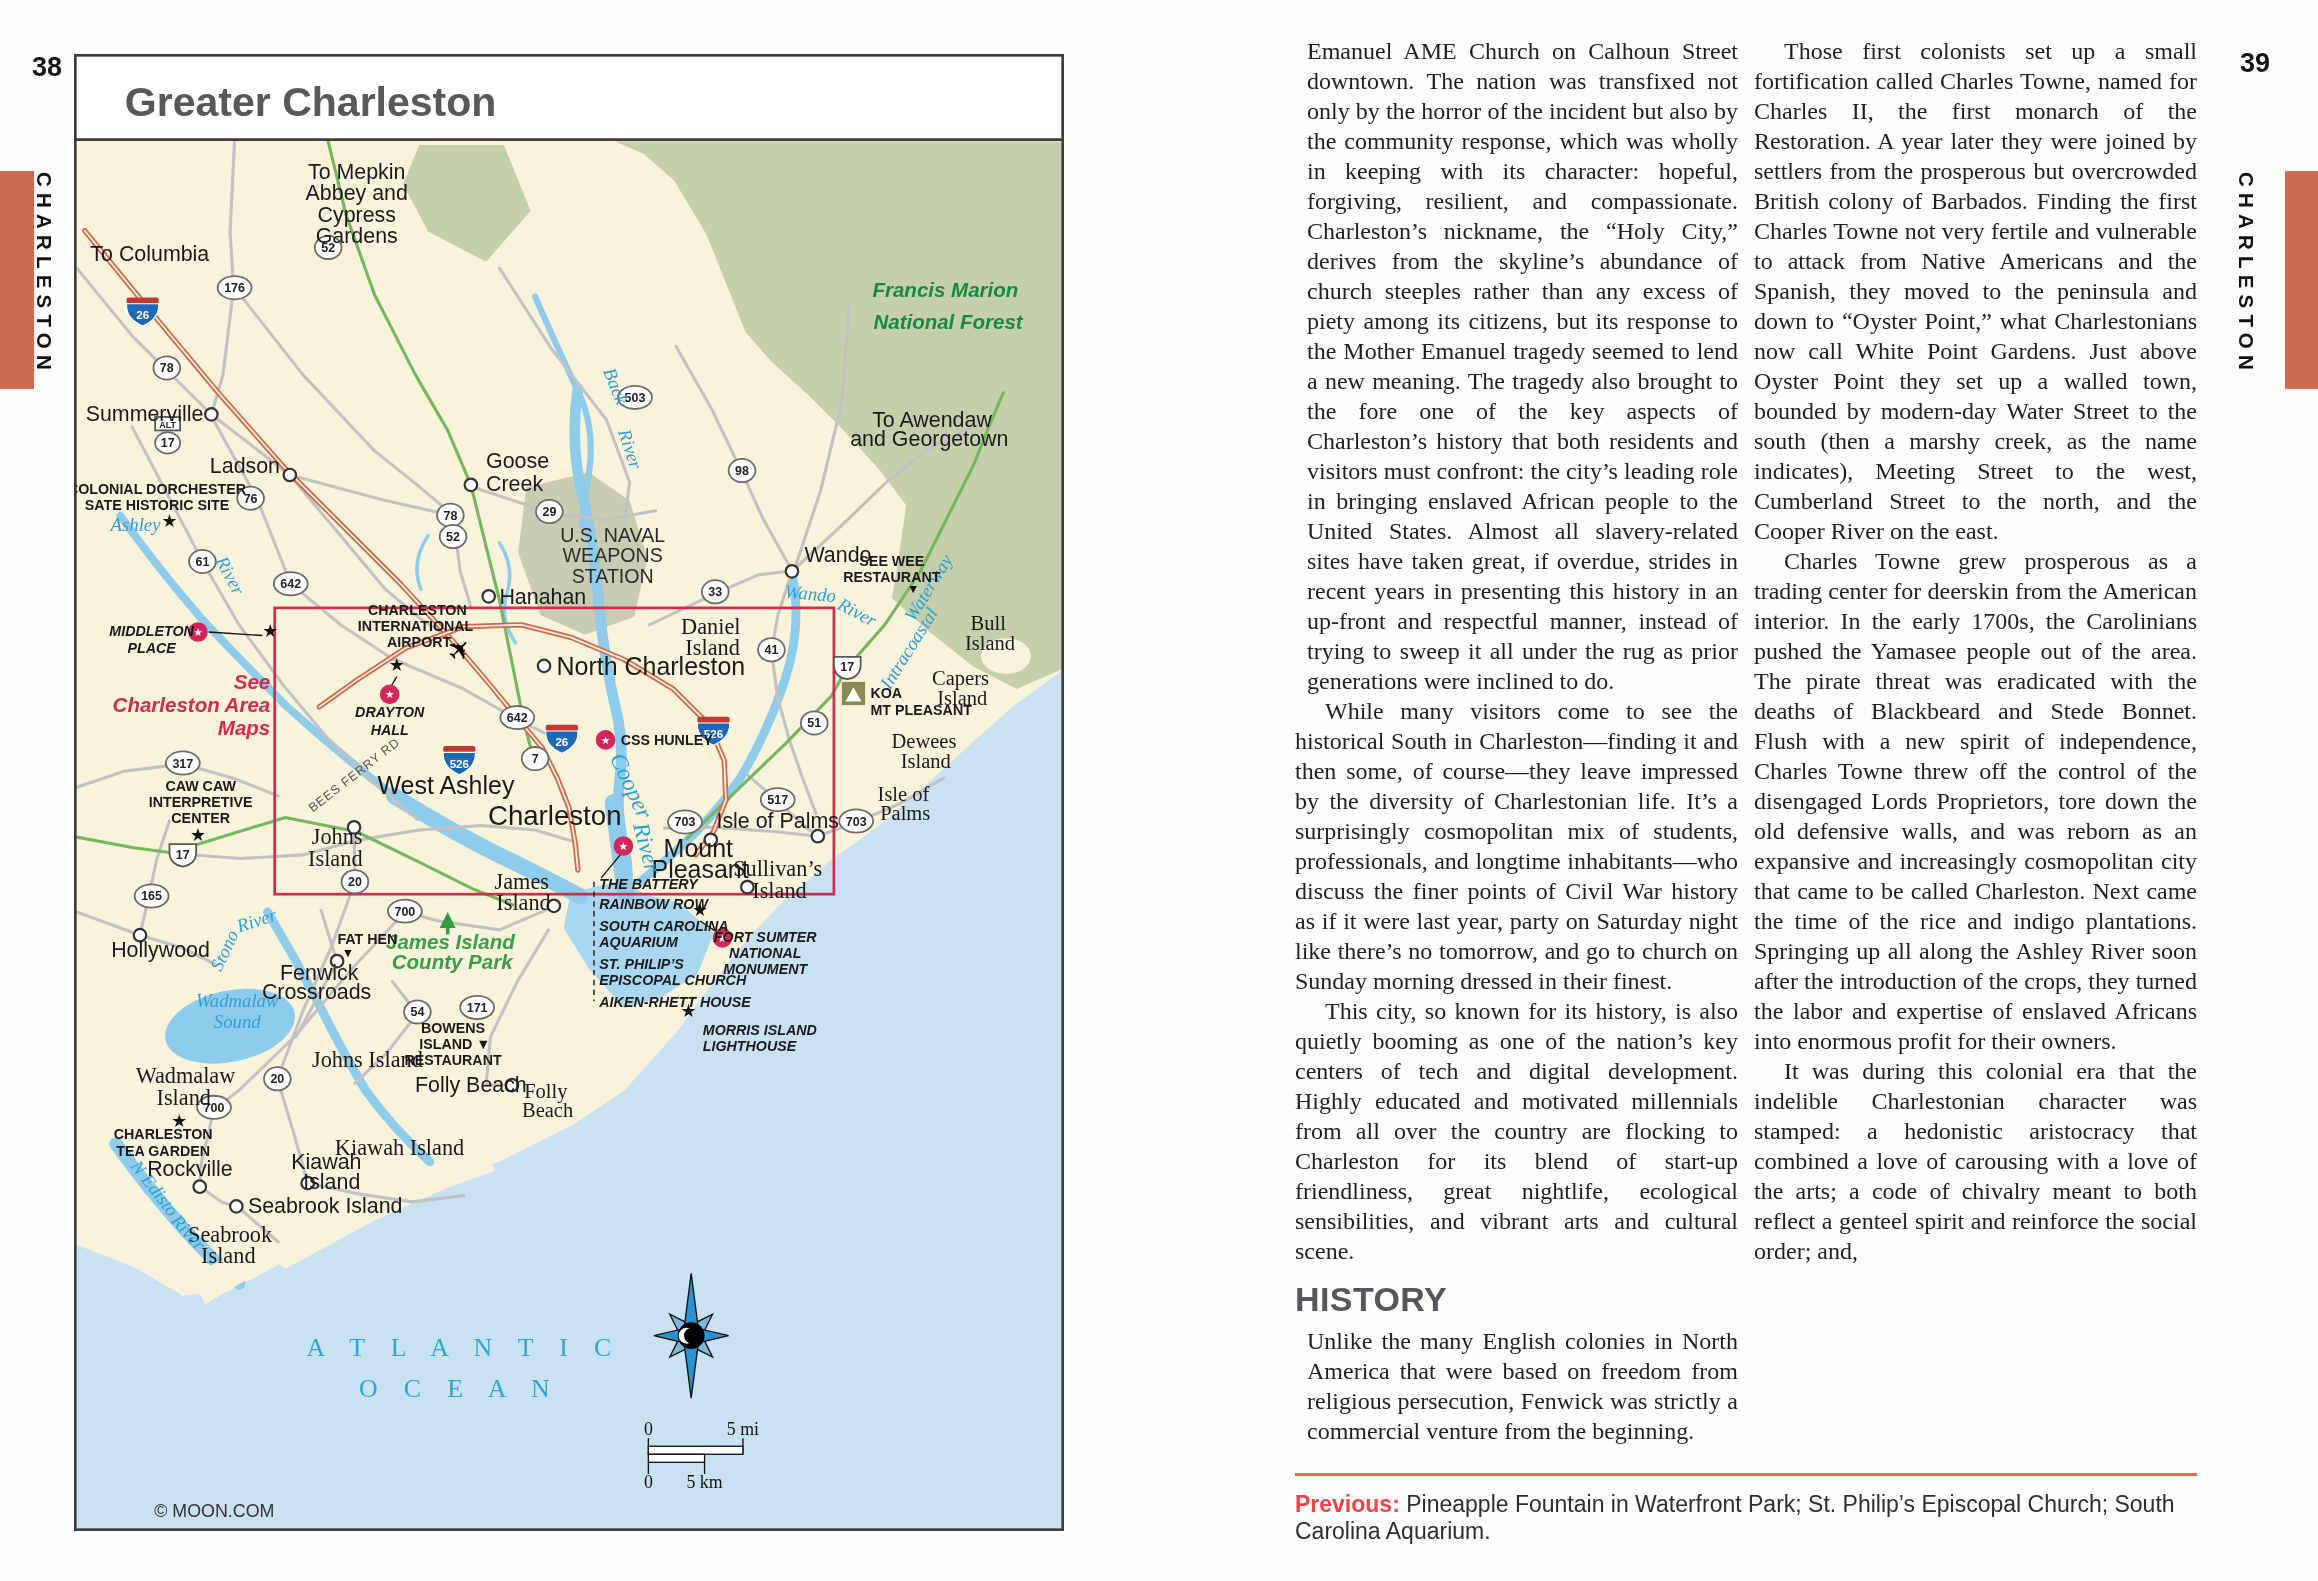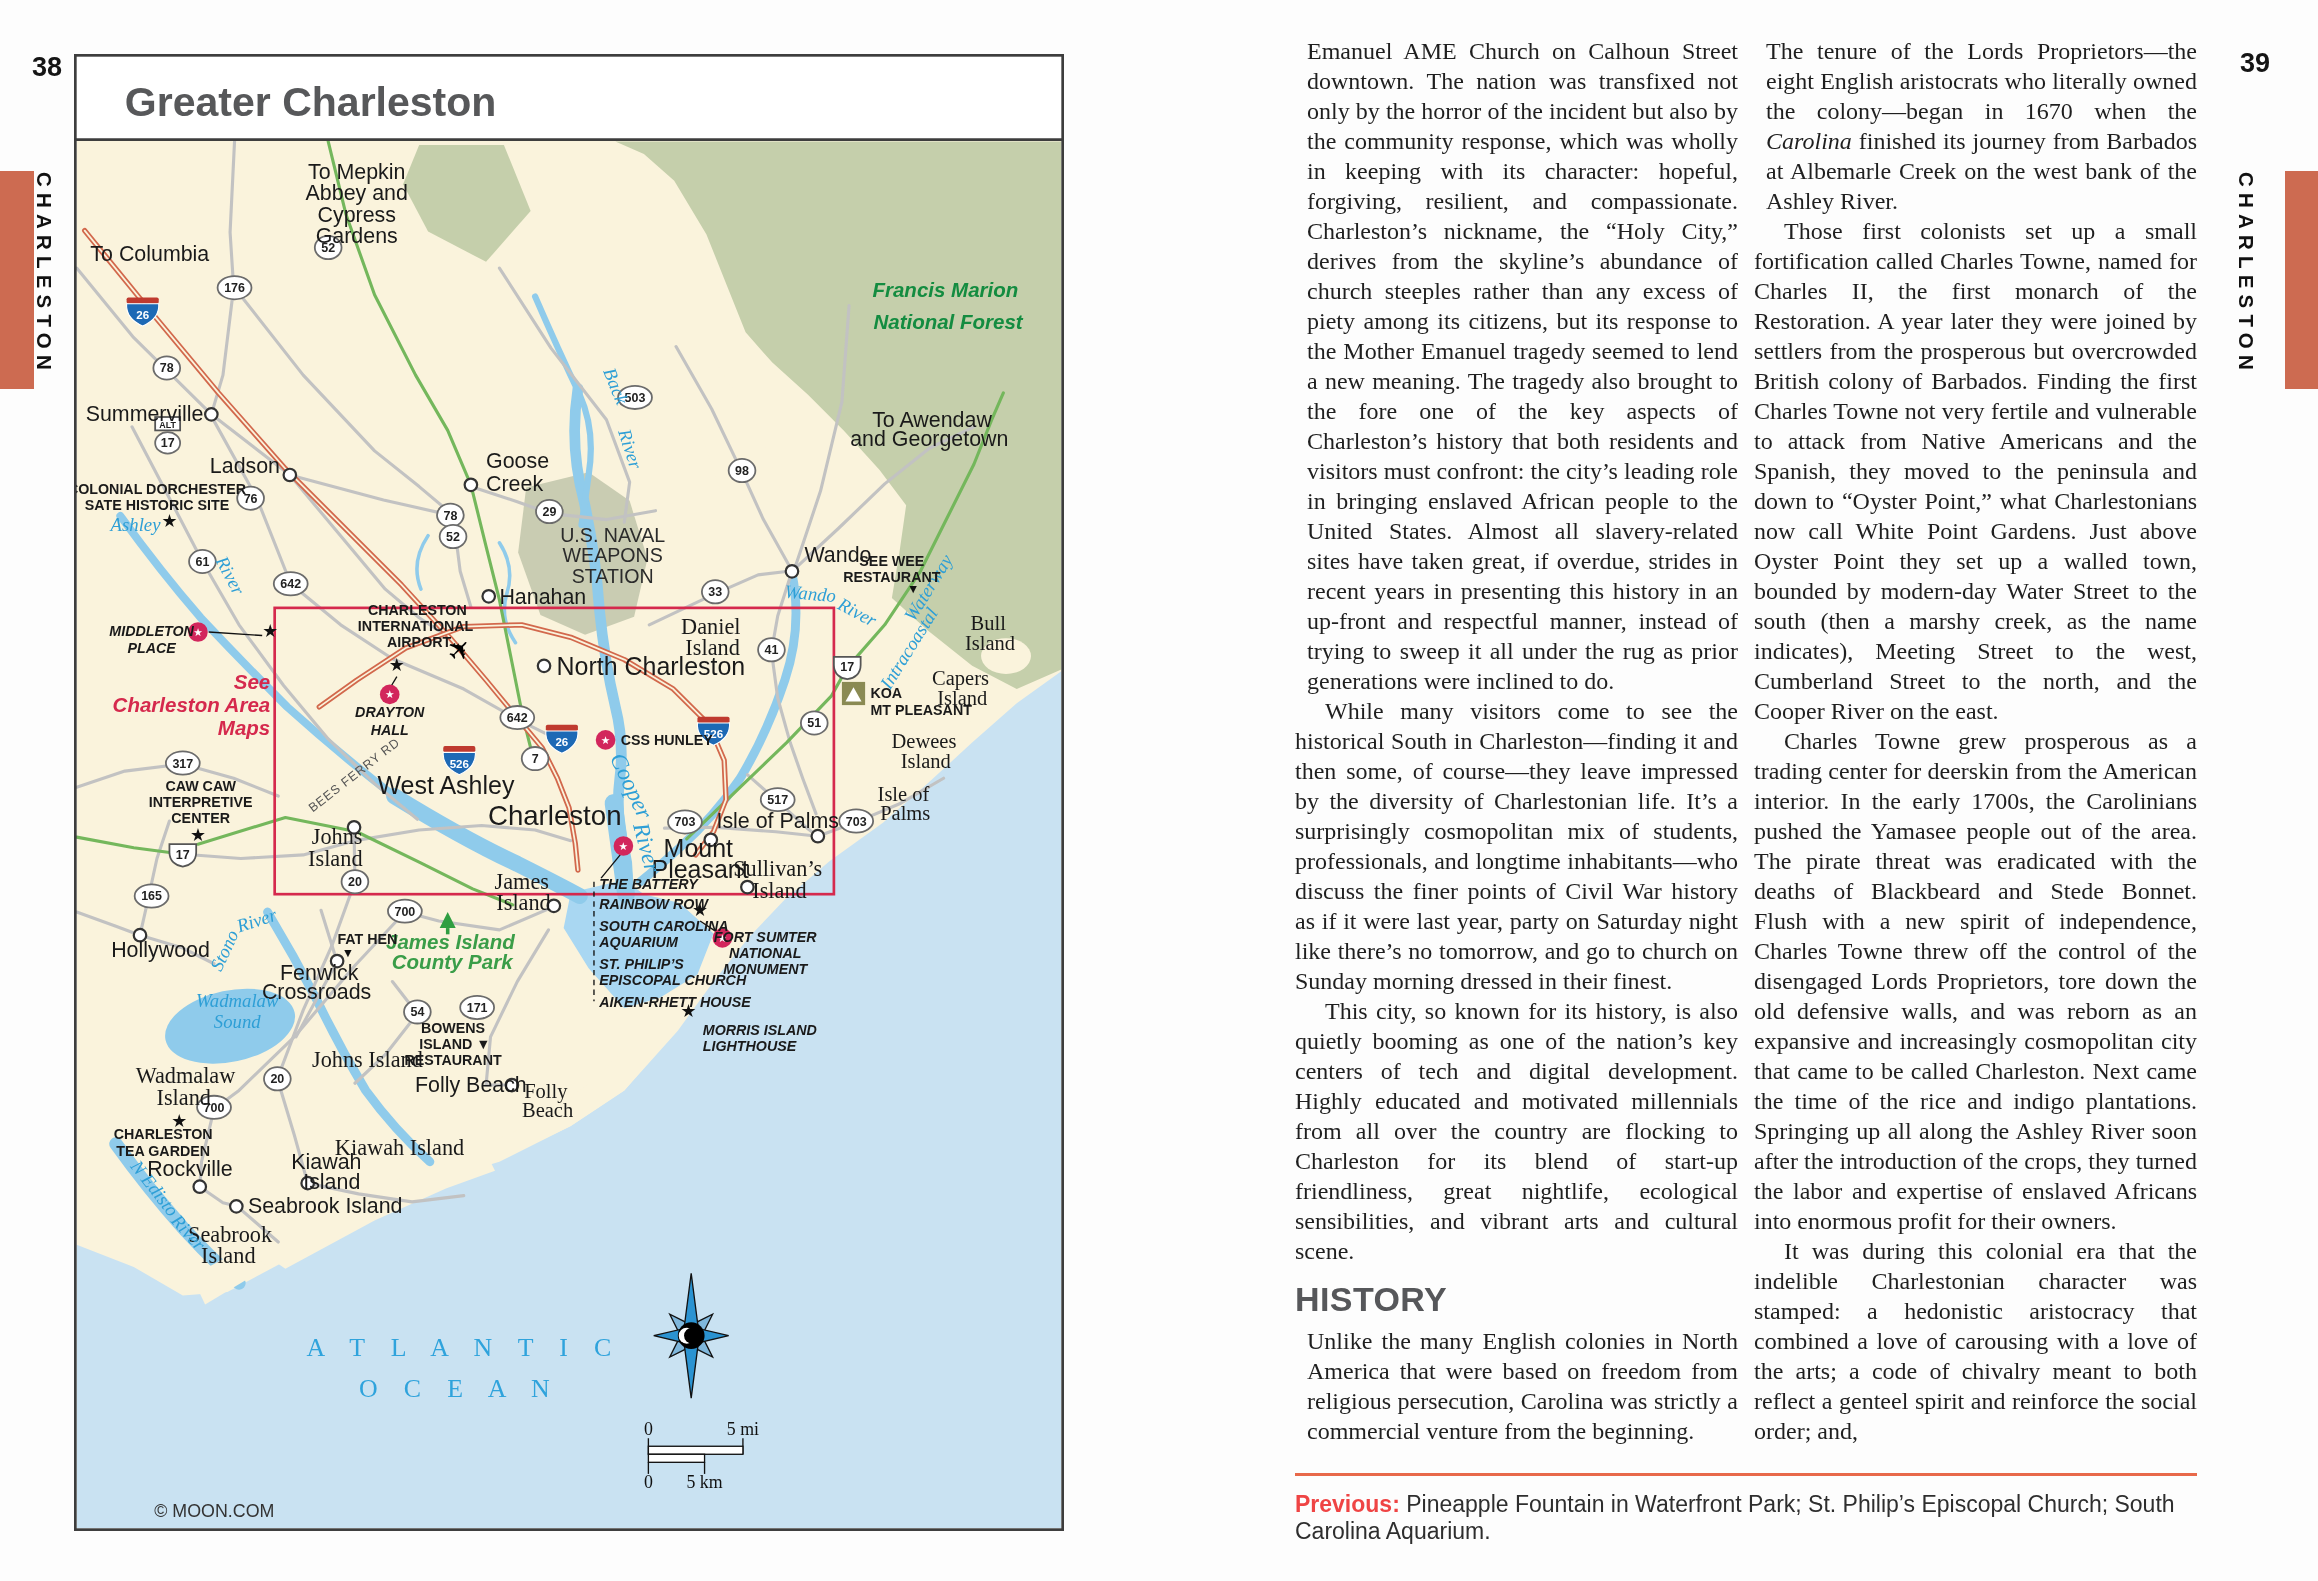--- a/index.html
+++ b/index.html
@@ -512,24 +512,23 @@
   <div class="pnum" style="left:2240px;top:48px;">39</div>
   <div class="tab-rect" style="left:2285px;"></div>
   <div class="vtab" style="left:2234px;">CHARLESTON</div>
 
   <div id="cols">
     <div class="col" id="col-l">
       <p class="noind">Emanuel AME Church on Calhoun Street downtown. The nation was transfixed not only by the horror of the incident but also by the community response, which was wholly in keeping with its character: hopeful, forgiving, resilient, and compassionate. Charleston’s nickname, the “Holy City,” derives from the skyline’s abundance of church steeples rather than any excess of piety among its citizens, but its response to the Mother Emanuel tragedy seemed to lend a new meaning. The tragedy also brought to the fore one of the key aspects of Charleston’s history that both residents and visitors must confront: the city’s leading role in bringing enslaved African people to the United States. Almost all slavery-related sites have taken great, if overdue, strides in recent years in presenting this history in an up-front and respectful manner, instead of trying to sweep it all under the rug as prior generations were inclined to do.</p>
       <p>While many visitors come to see the historical South in Charleston—finding it and then some, of course—they leave impressed by the diversity of Charlestonian life. It’s a surprisingly cosmopolitan mix of students, professionals, and longtime inhabitants—who discuss the finer points of Civil War history as if it were last year, party on Saturday night like there’s no tomorrow, and go to church on Sunday morning dressed in their finest.</p>
       <p>This city, so known for its history, is also quietly booming as one of the nation’s key centers of tech and digital development. Highly educated and motivated millennials from all over the country are flocking to Charleston for its blend of start-up friendliness, great nightlife, ecological sensibilities, and vibrant arts and cultural scene.</p>
       <h2>HISTORY</h2>
-      <p class="noind">Unlike the many English colonies in North America that were based on freedom from religious persecution, Carolina was strictly a commercial venture from the beginning.</p>
+      <p class="noind">Unlike the many English colonies in North America that were based on freedom from religious persecution, Fenwick was strictly a commercial venture from the beginning.</p>
     </div>
     <div class="col" id="col-r">
-      <p class="noind"><span>The tenure of the Lords Proprietors—the eight English aristocrats who literally owned the colony—began in 1670 when the </span><i>Carolina</i><span> finished its journey from Barbados at Albemarle Creek on the west bank of the Ashley River.</span></p>
       <p>Those first colonists set up a small fortification called Charles Towne, named for Charles II, the first monarch of the Restoration. A year later they were joined by settlers from the prosperous but overcrowded British colony of Barbados. Finding the first Charles Towne not very fertile and vulnerable to attack from Native Americans and the Spanish, they moved to the peninsula and down to “Oyster Point,” what Charlestonians now call White Point Gardens. Just above Oyster Point they set up a walled town, bounded by modern-day Water Street to the south (then a marshy creek, as the name indicates), Meeting Street to the west, Cumberland Street to the north, and the Cooper River on the east.</p>
       <p>Charles Towne grew prosperous as a trading center for deerskin from the American interior. In the early 1700s, the Carolinians pushed the Yamasee people out of the area. The pirate threat was eradicated with the deaths of Blackbeard and Stede Bonnet. Flush with a new spirit of independence, Charles Towne threw off the control of the disengaged Lords Proprietors, tore down the old defensive walls, and was reborn as an expansive and increasingly cosmopolitan city that came to be called Charleston. Next came the time of the rice and indigo plantations. Springing up all along the Ashley River soon after the introduction of the crops, they turned the labor and expertise of enslaved Africans into enormous profit for their owners.</p>
       <p>It was during this colonial era that the indelible Charlestonian character was stamped: a hedonistic aristocracy that combined a love of carousing with a love of the arts; a code of chivalry meant to both reflect a genteel spirit and reinforce the social order; and,</p>
     </div>
   </div>
 
   <div class="caption-rule"></div>
   <div class="caption">
     <b>Previous:</b>
     <span>Pineapple Fountain in Waterfront Park; St. Philip’s Episcopal Church; South Carolina Aquarium.</span>

